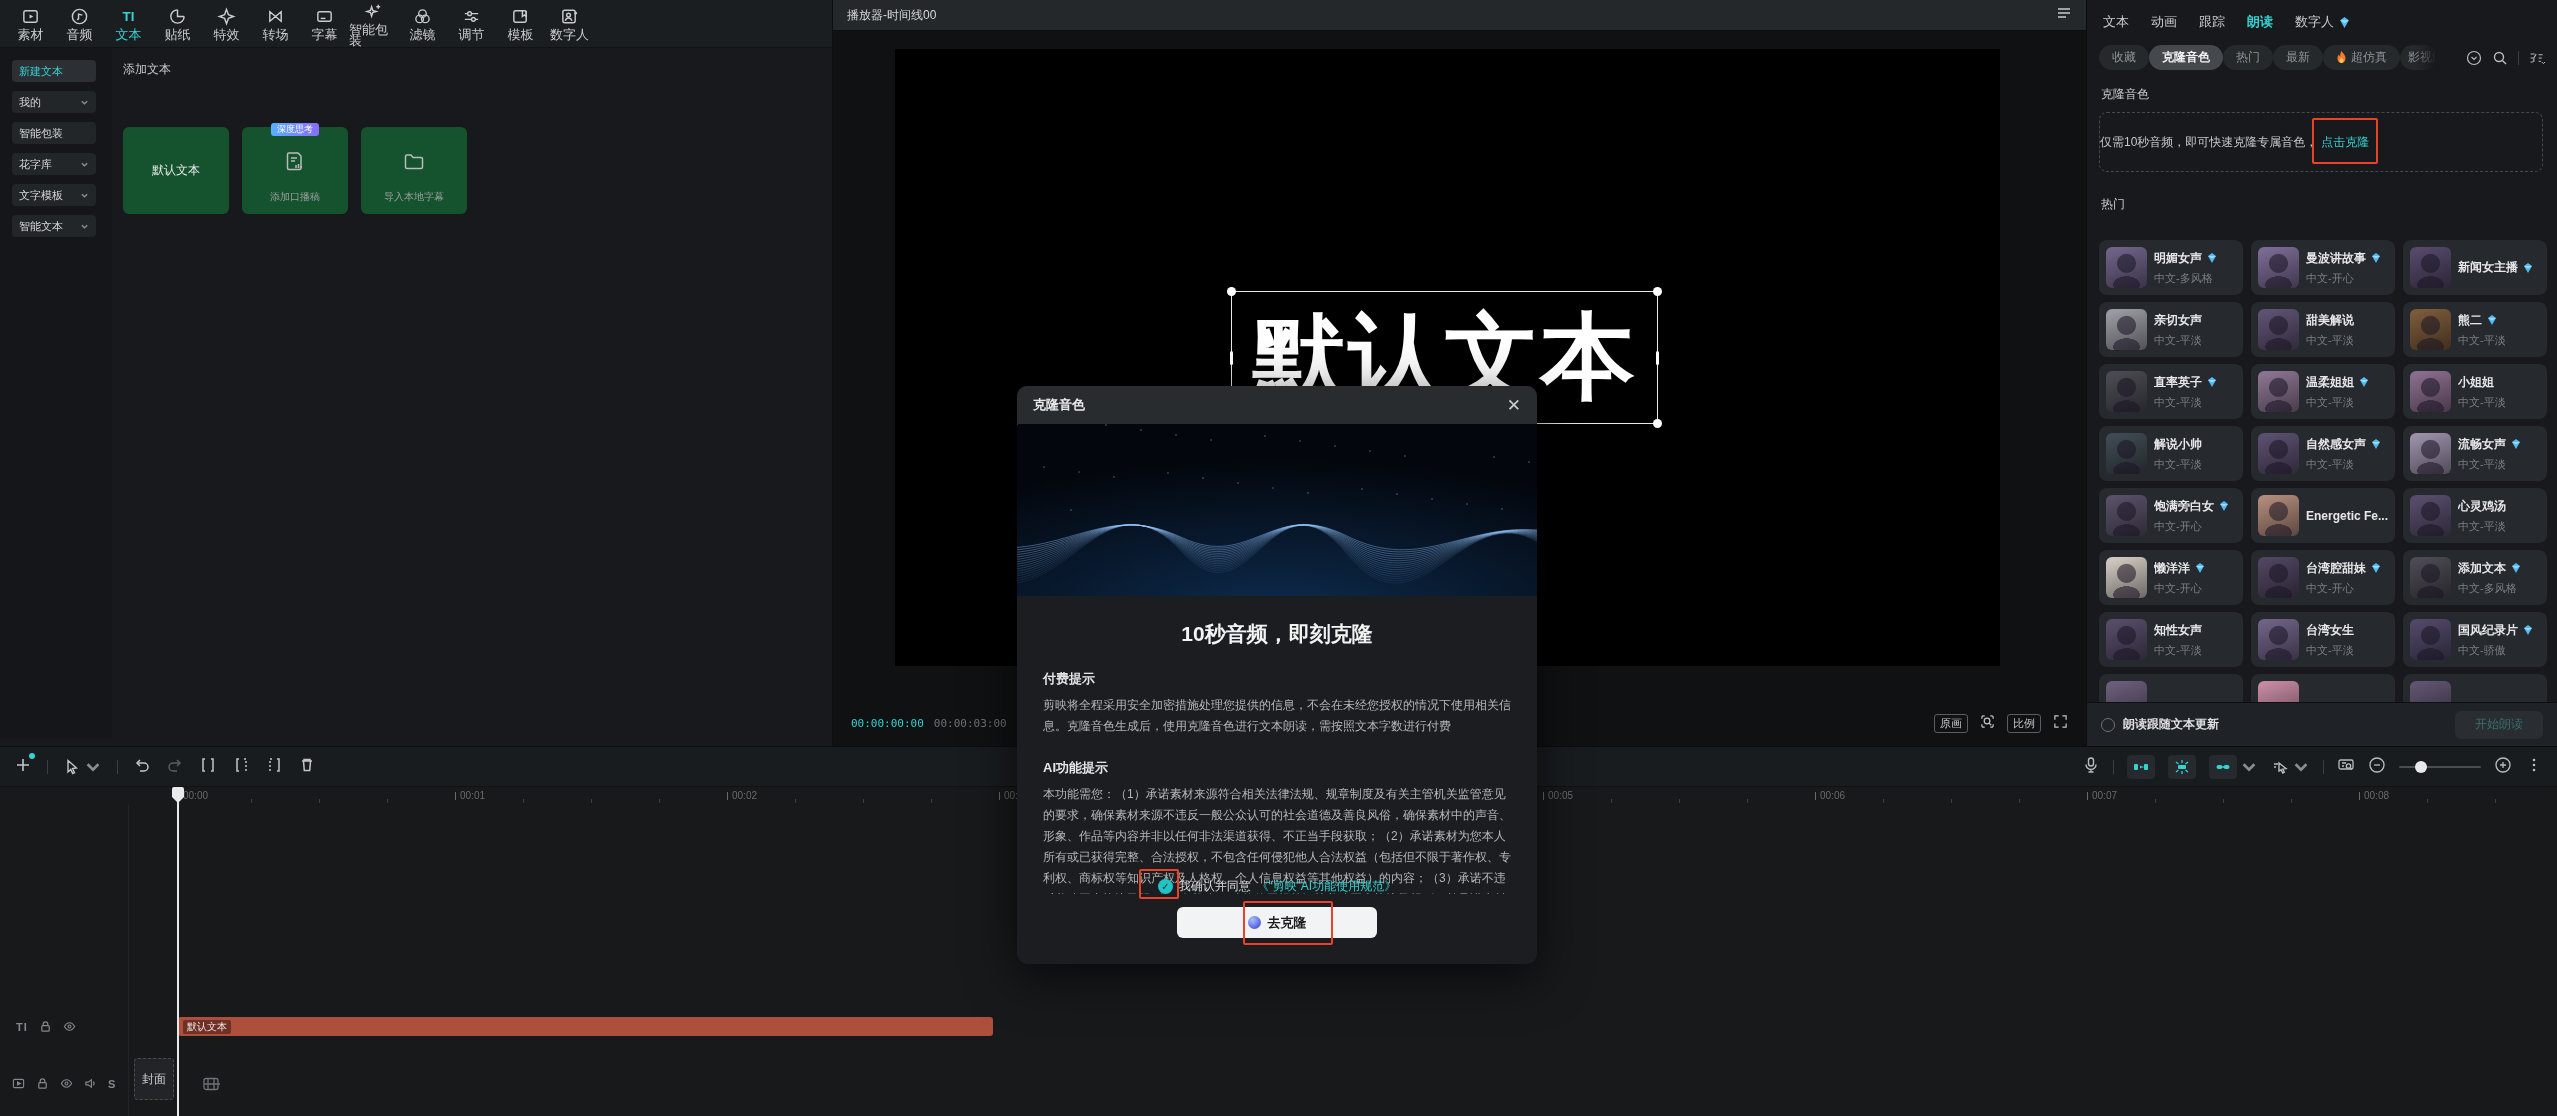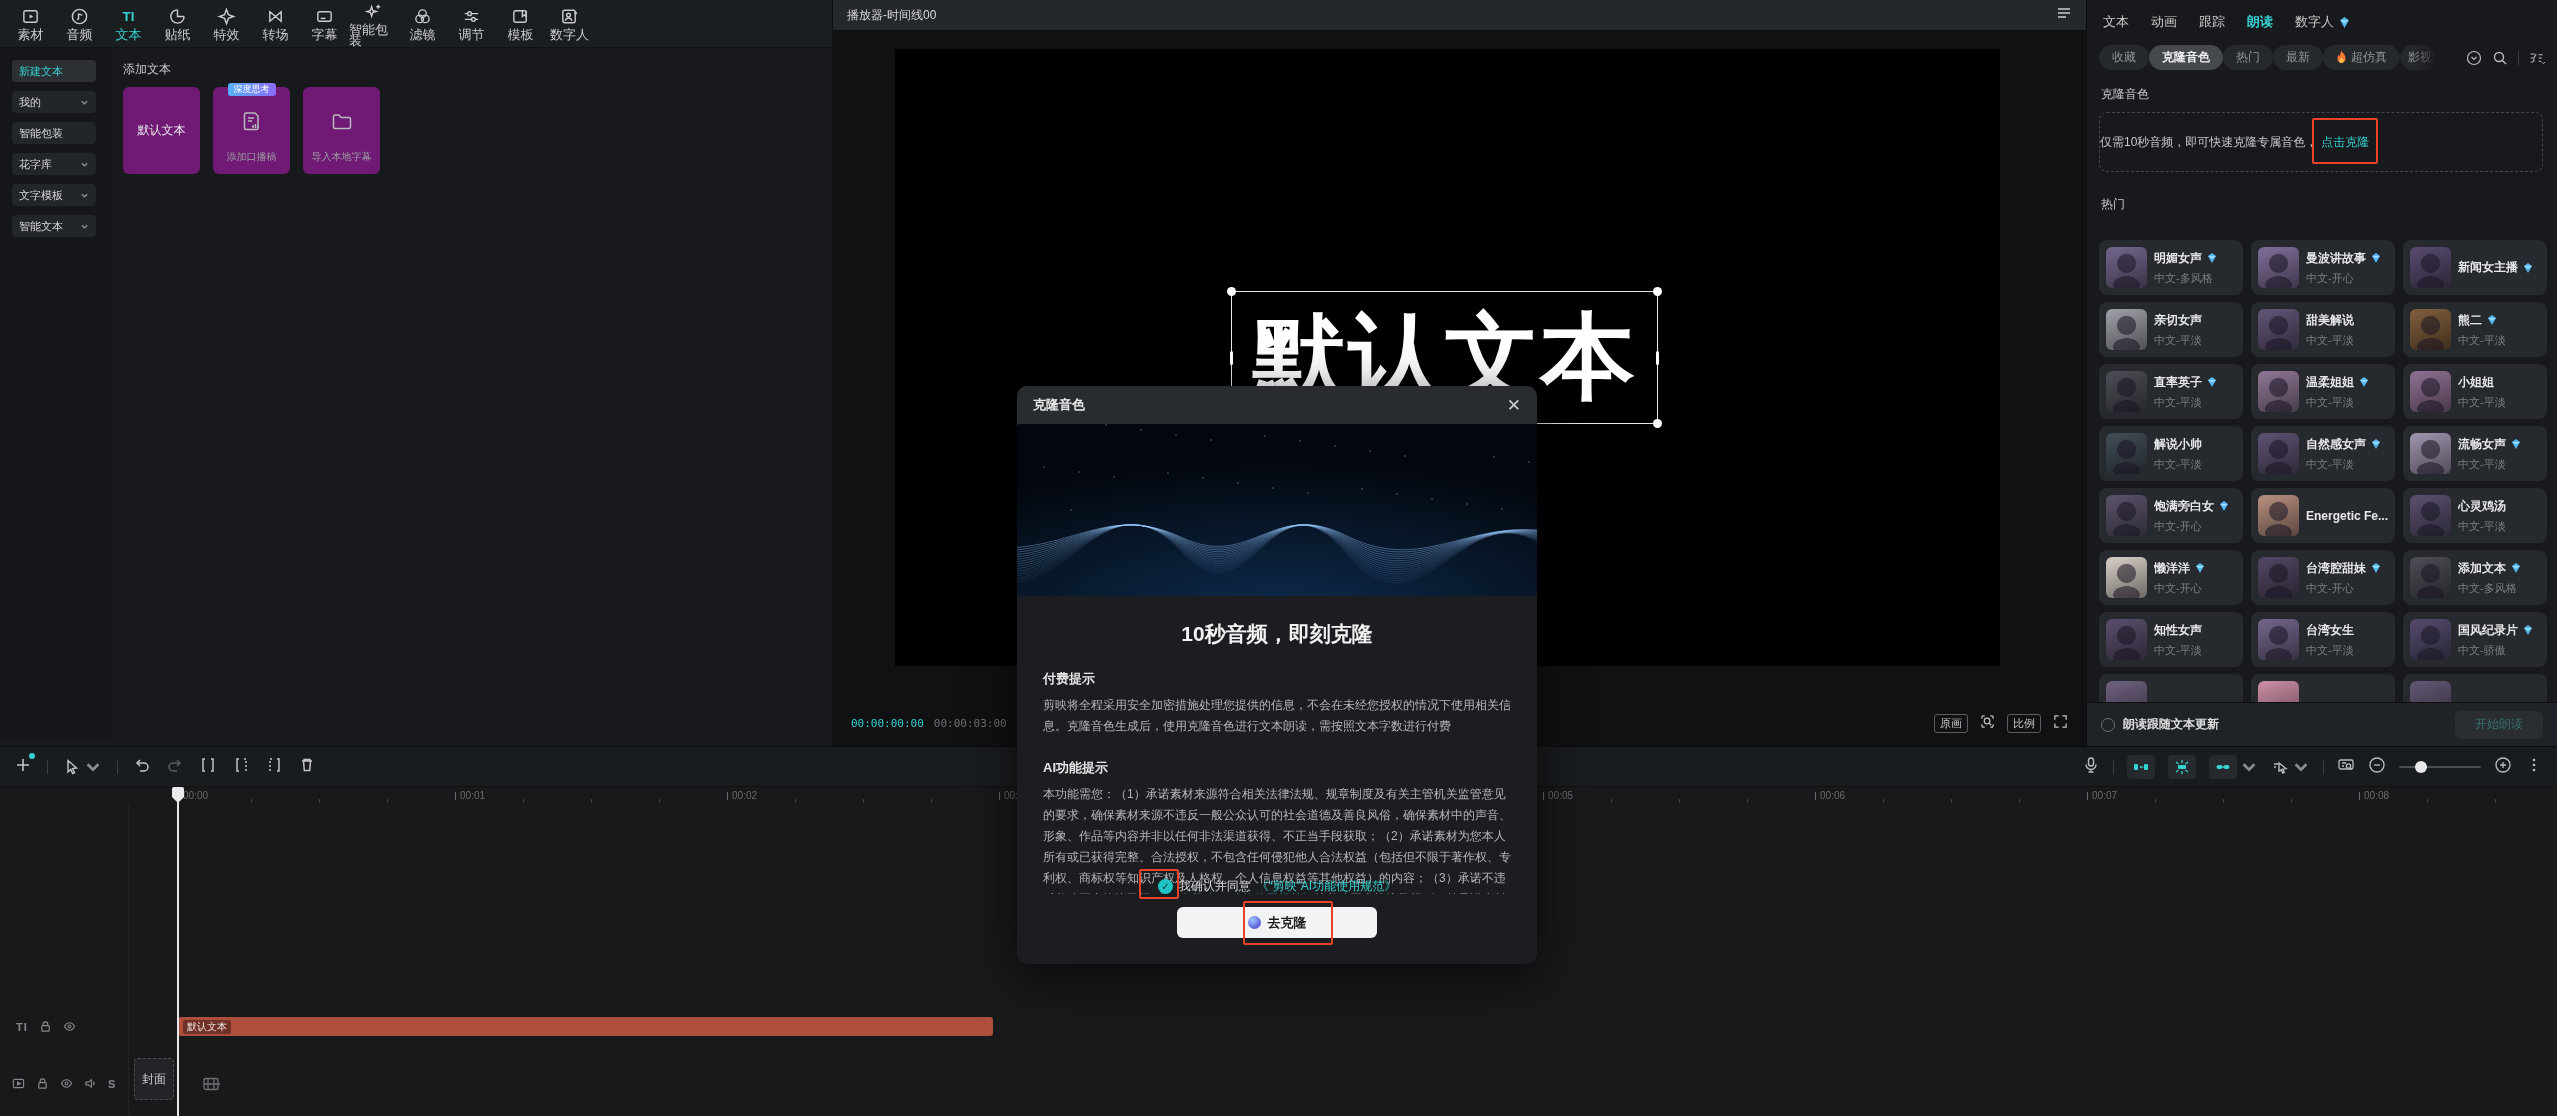--- a/index.html
+++ b/index.html
@@ -20,22 +20,22 @@
   .sidebar { position:absolute; left:0; top:48px; width:112px; bottom:8px; background:#141619; padding:12px 0 0 12px; }
   .sbi { width:84px; height:22px; margin-bottom:9px; background:#232629; border-radius:4px;
     display:flex; align-items:center; padding:0 7px; font-size:11px; color:#d6d7d9; cursor:pointer; }
   .sbi .lbl { flex:1; white-space:nowrap; }
   .sbi.active { background:#2c2f33; color:#36d1d1; }
   .sbi svg { width:9px; height:9px; color:#8a8d90; flex:none; }
 
   .text-content { position:absolute; left:112px; top:48px; right:0; bottom:0; background:#17191c; padding:13px 0 0 11px; }
   .sec-label { font-size:12px; color:#c8cacc; margin-bottom:9px; }
   .card-row { display:flex; gap:13px; }
-  .tcard { position:relative; width:77px; height:87px; background:#701a75; border-radius:6px;
-    display:flex; flex-direction:column; align-items:center; justify-content:center; cursor:pointer; }
+  .tcard { position:relative; width:106px; height:87px; background:#14532d; border-radius:6px;
+    display:flex; flex-direction:column; align-items:center; justify-content:center; cursor:pointer;margin-top:40px; }
   .tcard .clabel { font-size:12px; color:#e8e9eb; }
   .tcard .csub { position:absolute; bottom:10px; font-size:10px; color:#9b9ea2; white-space:nowrap; }
   .tcard .cicon { color:#b9bbbe; margin-bottom:14px; }
   .tcard .cicon svg { width:24px; height:24px; }
   .badge { position:absolute; top:-4px; left:50%; transform:translateX(-50%);
     background:linear-gradient(90deg,#57b0ff,#8a6bff); color:#fff; font-size:9px; line-height:13px;
     padding:0 6px; border-radius:3px; white-space:nowrap; }
 
   
   .player-panel { position:absolute; left:833px; top:0; width:1253px; height:746px; background:#0f1113; }

